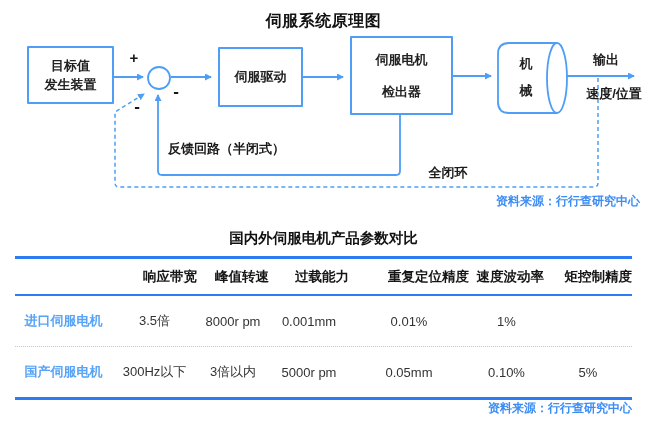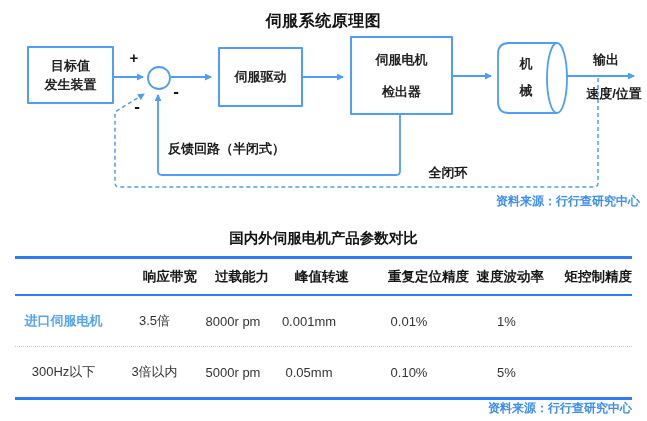--- a/index.html
+++ b/index.html
@@ -113,37 +113,38 @@
 </div>
 
 <div class="source-note diagram-source">资料来源：行行查研究中心</div>
 
 <div class="table-wrap">
   <div class="table-title">国内外伺服电机产品参数对比</div>
 
   <div class="trow thead">
     <div class="hcell"></div>
     <div class="hcell">响应带宽</div>
+    <div class="hcell">峰值转速</div>
     <div class="hcell">过载能力</div>
-    <div class="hcell">峰值转速</div>
     <div class="hcell">重复定位精度</div>
     <div class="hcell">速度波动率</div>
     <div class="hcell">矩控制精度</div>
   </div>
 
   <div class="trow trow-data trow-sep">
     <div class="label-cell">进口伺服电机</div>
     <div class="vcell">3.5倍</div>
     <div class="vcell">8000r pm</div>
     <div class="vcell">0.001mm</div>
     <div class="vcell">0.01%</div>
     <div class="vcell">1%</div>
   </div>
 
   <div class="trow trow-data table-bottom">
+    <div class="label-cell">国产伺服电机</div>
     <div class="vcell">300Hz以下</div>
     <div class="vcell">3倍以内</div>
     <div class="vcell">5000r pm</div>
     <div class="vcell">0.05mm</div>
     <div class="vcell">0.10%</div>
     <div class="vcell">5%</div>
   </div>
 </div>
 
 <div class="source-note table-source">资料来源：行行查研究中心</div>

